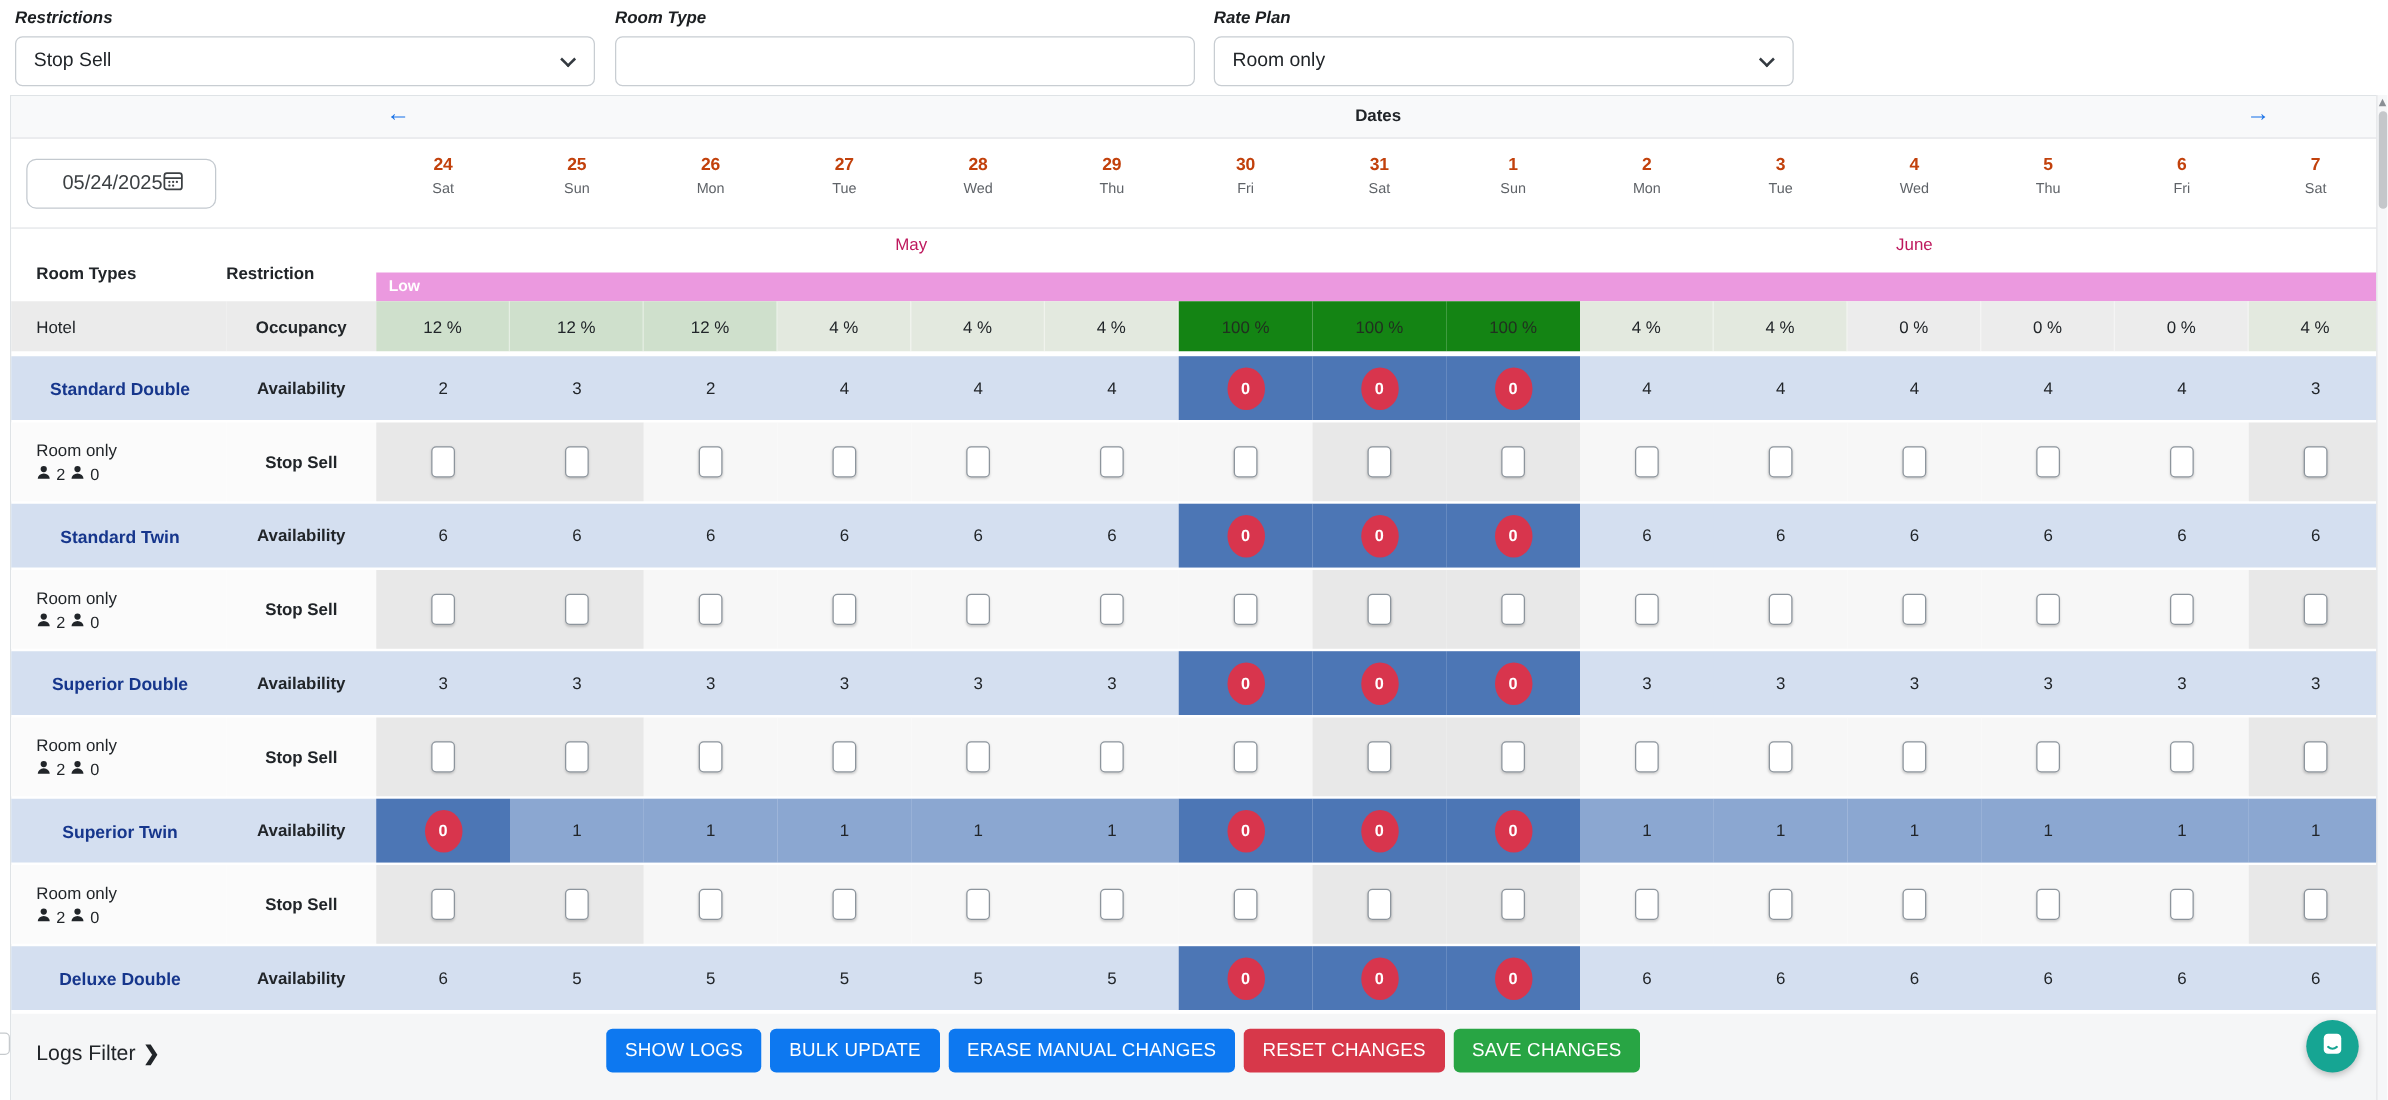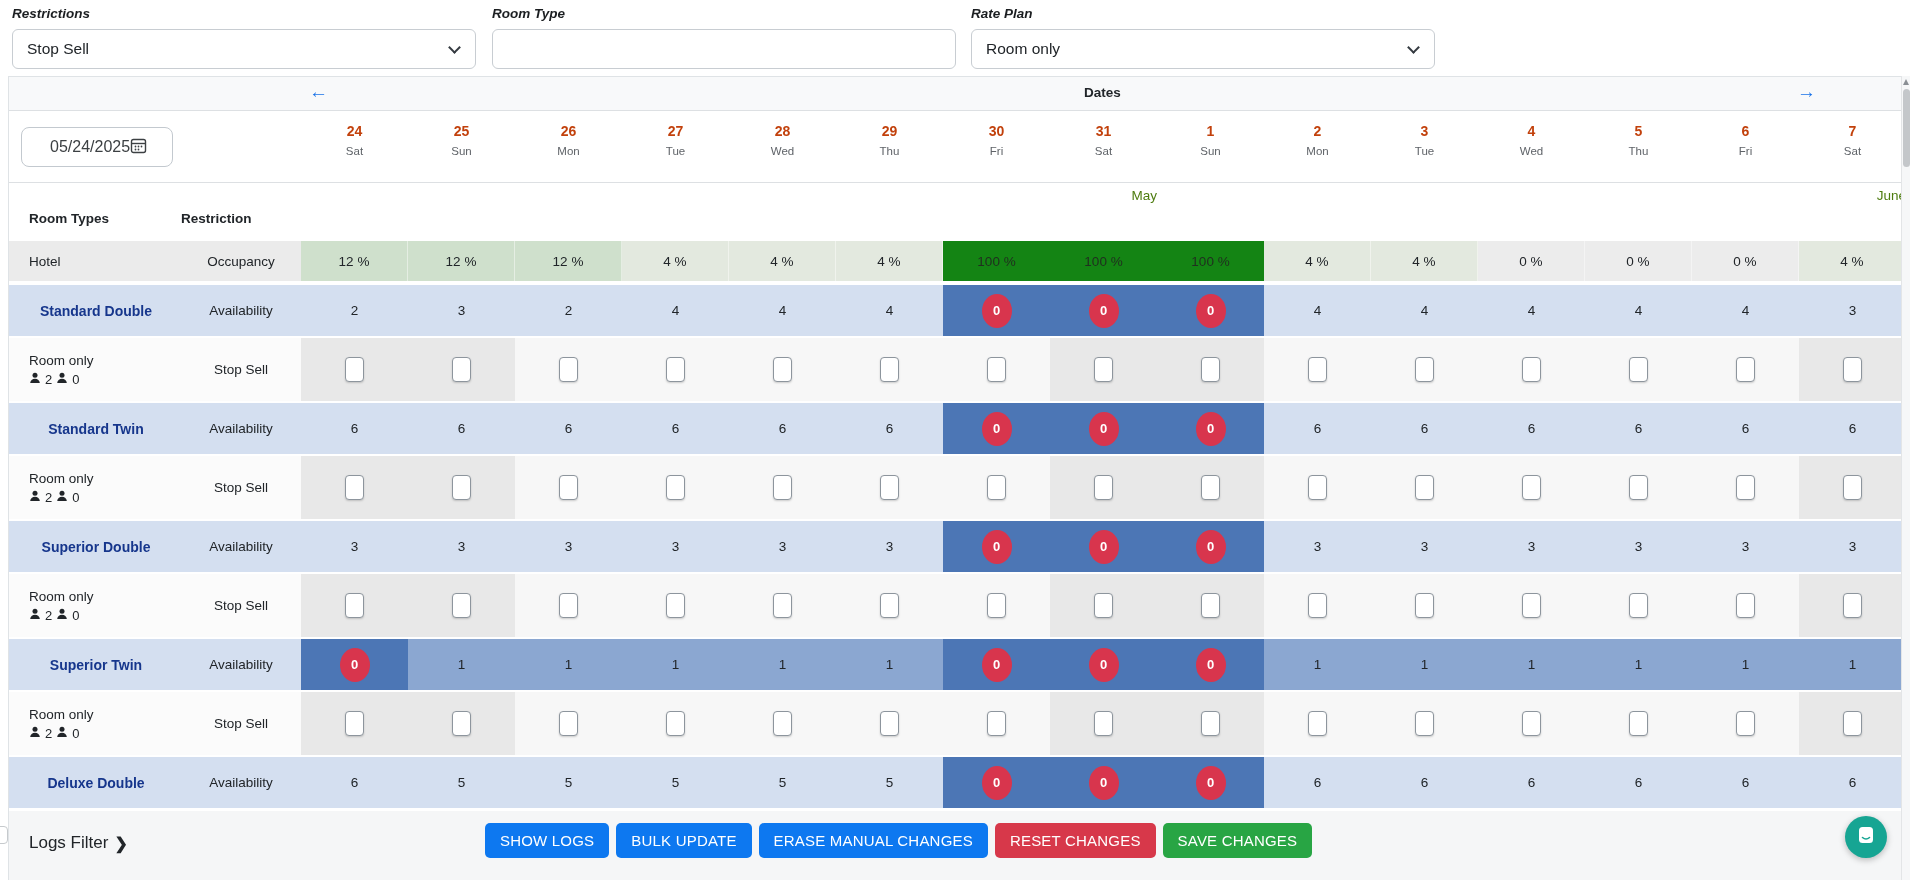--- a/index.html
+++ b/index.html
@@ -32,33 +32,33 @@
   .date-input { position: absolute; left: 12px; top: 16px; width: 152px; height: 40px;
     border: 1px solid #c3c9cf; border-radius: 8px; background: #fff; display: flex;
     align-items: center; padding: 0 28px; font-size: 16px; color: #3c4043; cursor: text; }
   .date-input .cal { margin-left: auto; }
   .day-cols { position: absolute; left: 292px; top: 12px; display: flex; }
   .day-col { width: 107px; text-align: center; }
   .day-num { font-size: 14px; font-weight: bold; color: #c2410c; }
   .day-dow { font-size: 11.5px; color: #5f6368; margin-top: 6px; }
 
   .month-row { position: relative; height: 58px; background: #fff; }
-  .month-label { position: absolute; top: 5px; text-align: right; font-size: 13.5px; color: #4d7c0f; }
+  .month-label { position: absolute; top: 5px; text-align: center; font-size: 13.5px; color: #be185d; }
   .side-label { position: absolute; top: 28px; font-size: 13.5px; font-weight: bold; }
   .season-bar { position: absolute; left: 292px; width: 1605px; bottom: 0; height: 23px;
     line-height: 23px; padding-left: 10px; font-size: 12.5px; font-weight: bold; color: #fff; }
 
   .row { position: relative; width: 100%; }
   .cells { position: absolute; left: 292px; top: 0; bottom: 0; display: flex; }
   .cell { width: 107px; display: flex; align-items: center; justify-content: center;
     font-size: 13.5px; color: #212529; }
   .lblA { position: absolute; left: 0; top: 0; bottom: 0; width: 172px;
     display: flex; align-items: center; padding-left: 20px; }
   .lblB { position: absolute; left: 172px; top: 0; bottom: 0; width: 120px;
-    display: flex; align-items: center; justify-content: center; font-size: 13.5px; }
+    display: flex; align-items: center; justify-content: center; font-size: 13.5px; font-weight: bold; }
 
   .occ-row { height: 40px; }
   .occ-row .lblA, .occ-row .lblB { background: #ebebeb; }
   .occ-cell.light { border-right: 1px solid rgba(255,255,255,.45); }
 
   .avail-row { height: 51px; margin-top: 2px; background: #d4dff0; }
   .avail-row.first { margin-top: 4px; }
   .room-name { font-size: 14px; font-weight: bold; color: #16368c; width: 100%;
     text-align: center; padding-right: 18px; }
   .badge { width: 30px; height: 34px; border-radius: 50%; background: #d8354d; color: #fff;
@@ -214,20 +214,23 @@
       </div>
   </div>
 
   <div class="month-row">
     <div class="side-label" style="left:20px">Room Types</div>
     <div class="side-label" style="left:172px;width:120px;">Restriction</div>
     <div id="month-labels">
         <div class="month-label" style="left: 292px; width: 856px;">May</div>
         <div class="month-label" style="left: 1148px; width: 749px;">June</div>
       </div>
+    <div class="season-bar" style="background: rgb(235, 153, 223);">
+      <span>Low</span>
+    </div>
   </div>
 
   <div class="row occ-row">
     <div class="lblA" style="font-size:13.5px">Hotel</div>
     <div class="lblB">Occupancy</div>
     <div class="cells" id="occ-cells">
         <div class="cell occ-cell light" style="background: rgb(207, 224, 204);">12 %</div>
         <div class="cell occ-cell light" style="background: rgb(207, 224, 204);">12 %</div>
         <div class="cell occ-cell light" style="background: rgb(207, 224, 204);">12 %</div>
         <div class="cell occ-cell light" style="background: rgb(227, 233, 223);">4 %</div>

